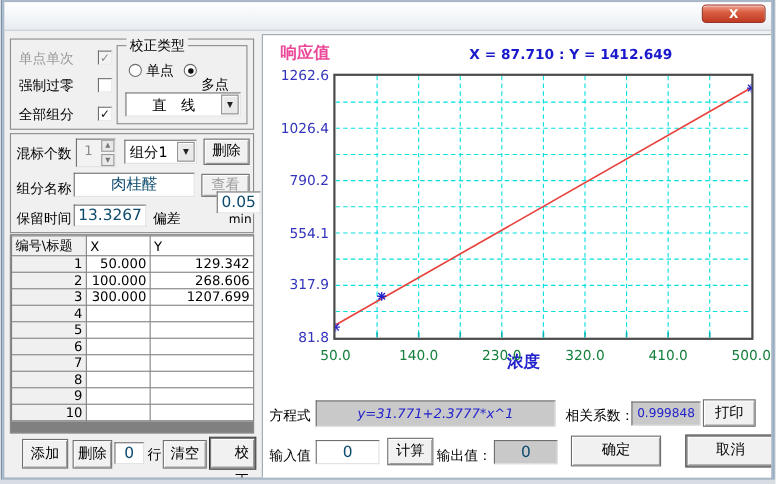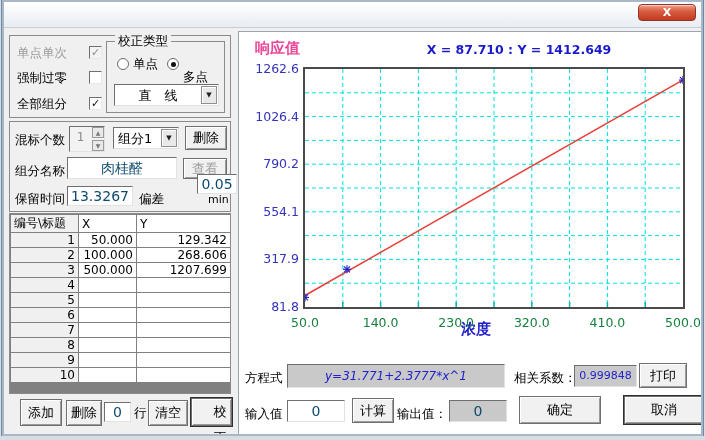--- a/index.html
+++ b/index.html
@@ -135,21 +135,21 @@
             <td class="dc">50.000</td>
             <td class="dc">129.342</td>
           </tr>
           <tr>
             <td class="rn">2</td>
             <td class="dc">100.000</td>
             <td class="dc">268.606</td>
           </tr>
           <tr>
             <td class="rn">3</td>
-            <td class="dc">500.000</td>
+            <td class="dc">300.000</td>
             <td class="dc">1207.699</td>
           </tr>
           <tr>
             <td class="rn">4</td>
             <td class="dc"></td>
             <td class="dc"></td>
           </tr>
           <tr>
             <td class="rn">5</td>
             <td class="dc"></td>

